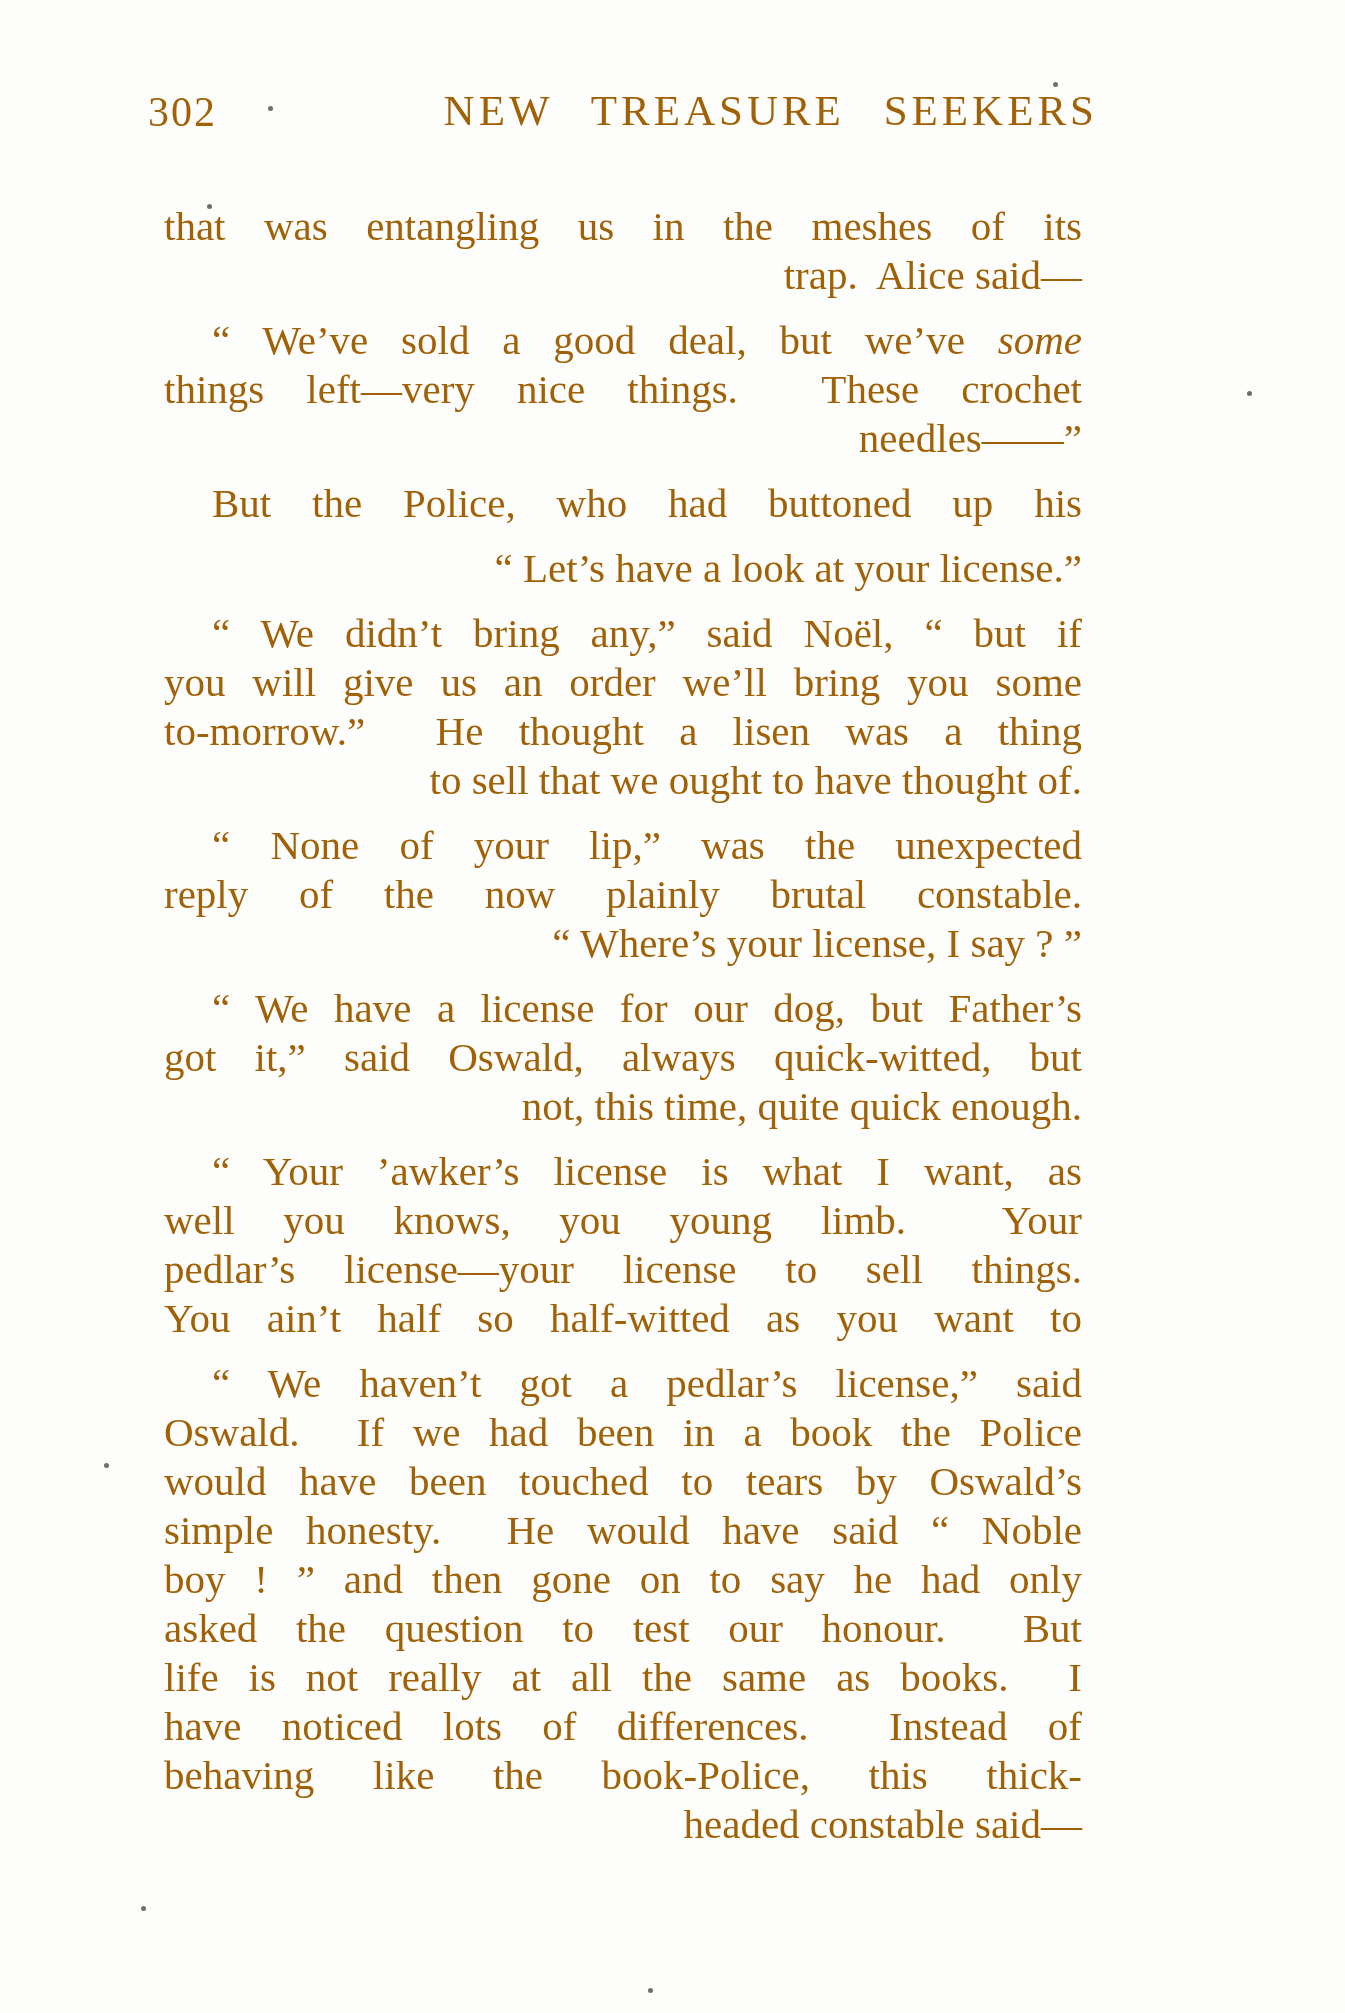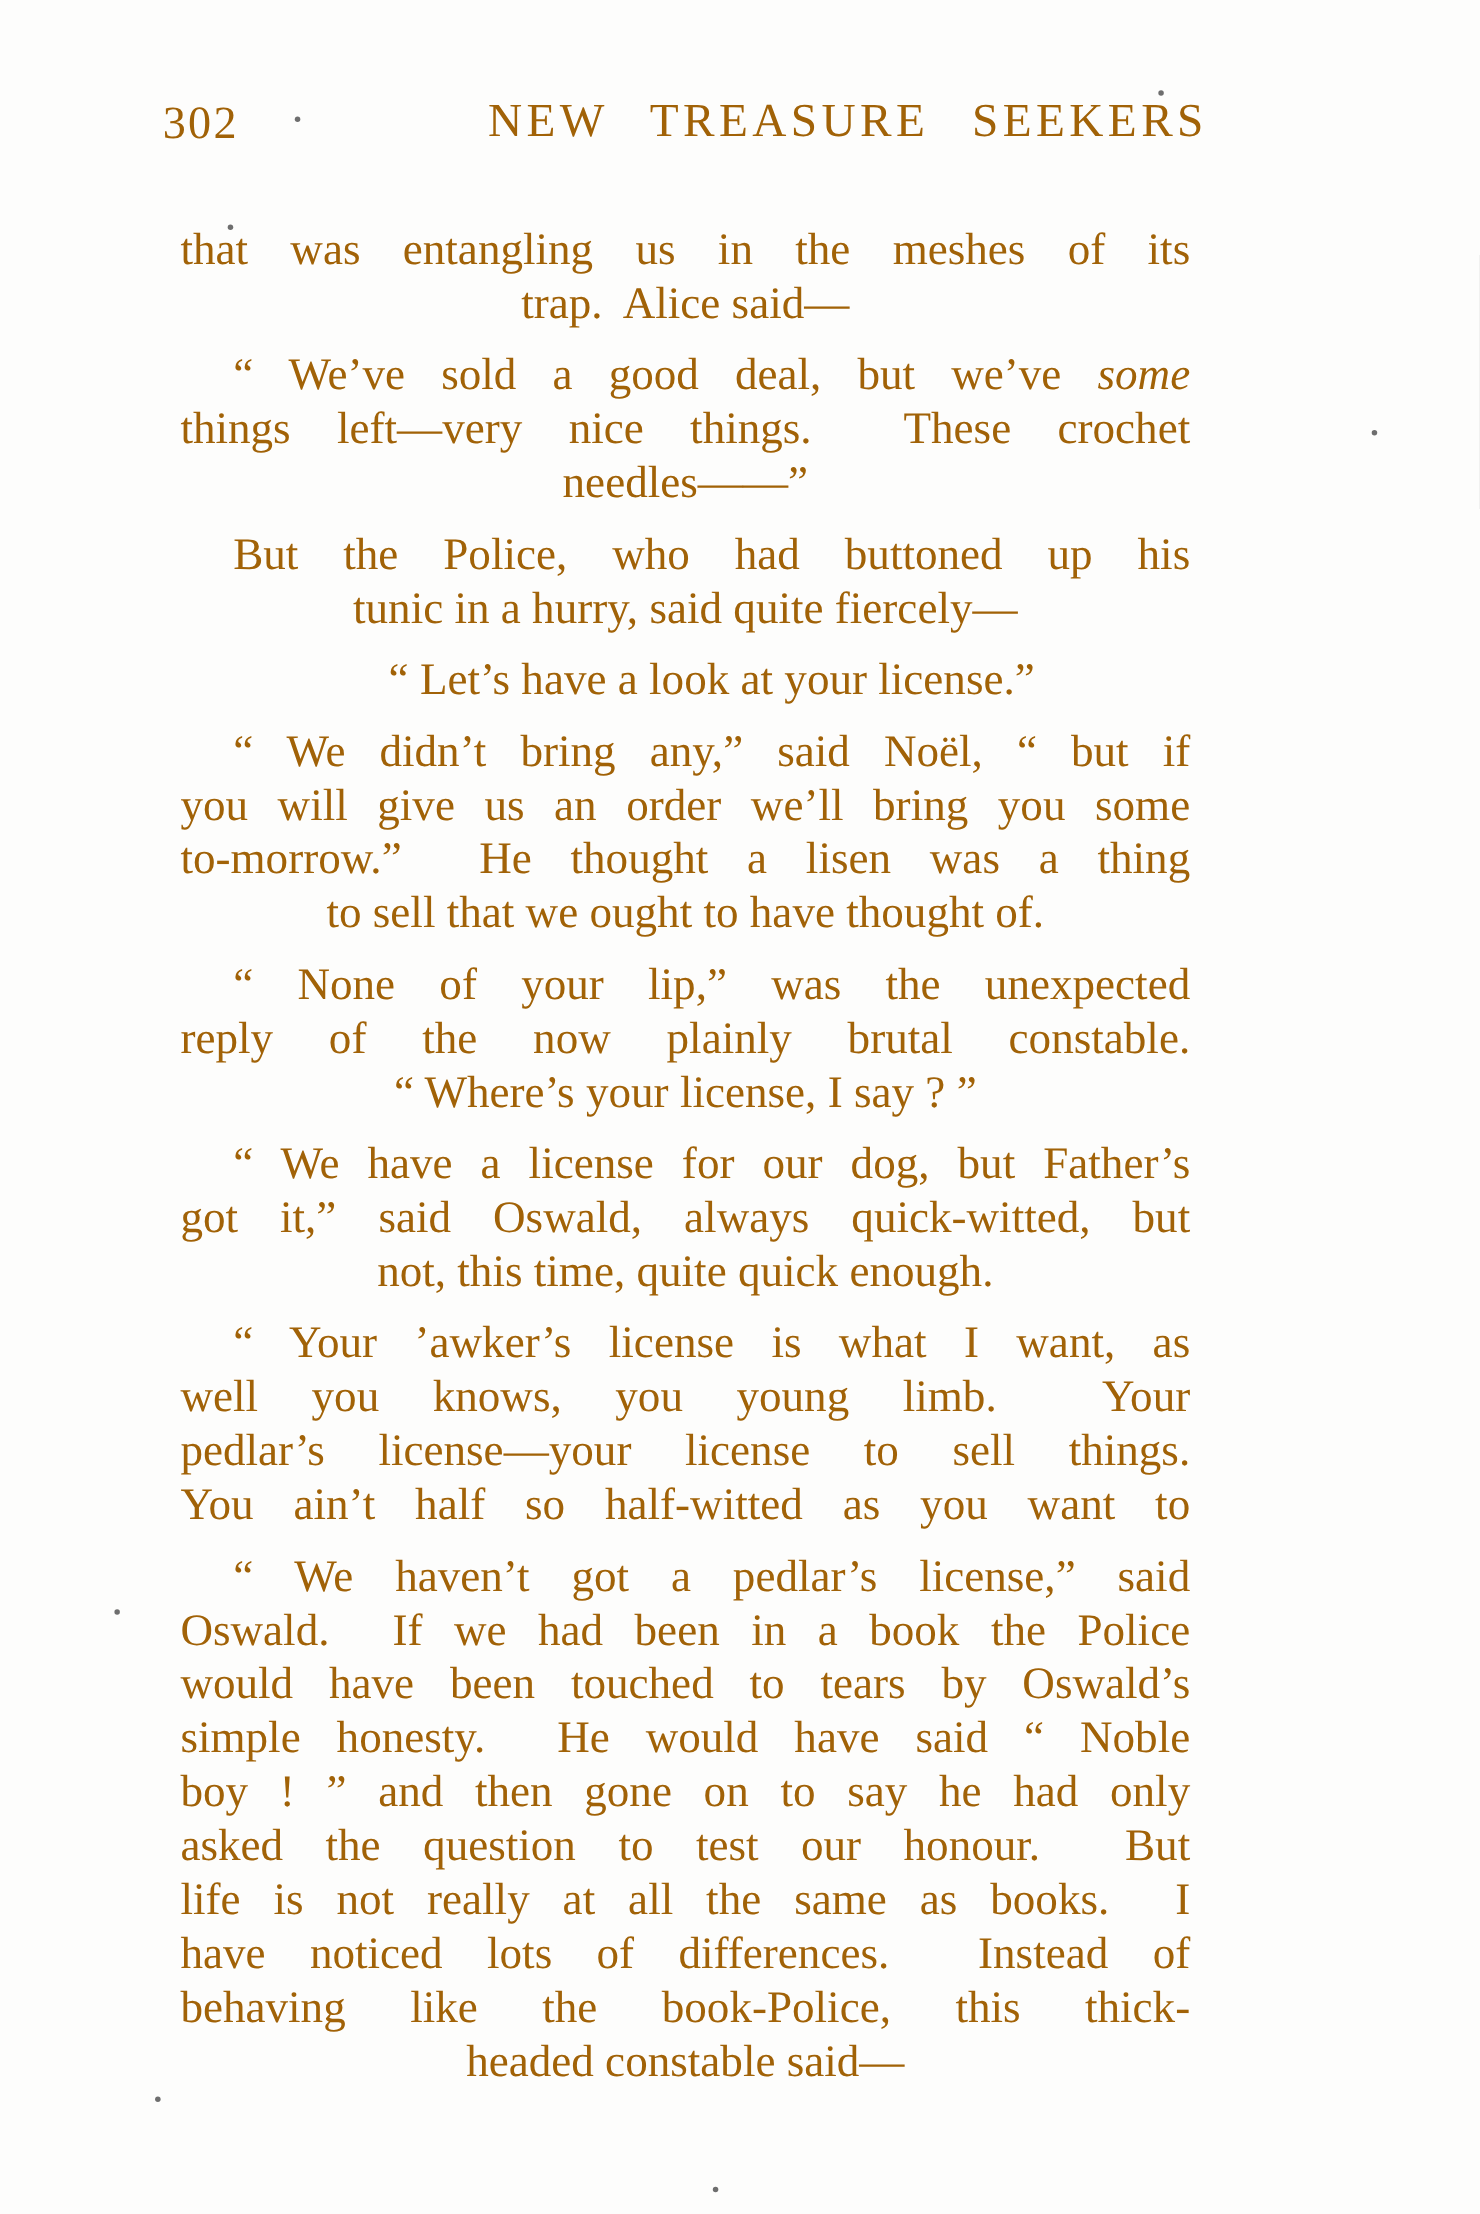--- a/index.html
+++ b/index.html
@@ -47,21 +47,21 @@
     position: absolute;
     left: 148px;
     top: 186px;
     width: 950px;
     font-size: 41px;
     line-height: 49px;
   }
   .paragraph { margin: 16px; }
   .line {
     white-space: pre-wrap;
-    text-align: center;
+    text-align: right;
   }
   .line.just {
     text-align: justify;
     text-align-last: justify;
   }
   .line.indent { text-indent: 48px; }
   .line i { font-style: italic; }
   
   .speck {
     position: absolute;
@@ -87,21 +87,20 @@
         <div class="line just"><span>that was entangling us in the meshes of its</span></div>
         <div class="line"><span>trap.  Alice said—</span></div>
       </div>
       <div class="paragraph">
         <div class="line just indent"><span>“ We’ve sold a good deal, but we’ve </span><i>some</i></div>
         <div class="line just"><span>things left—very nice things.  These crochet</span></div>
         <div class="line"><span>needles——”</span></div>
       </div>
       <div class="paragraph">
         <div class="line just indent"><span>But the Police, who had buttoned up his</span></div>
-        <div class="line"><span>tunic in a hurry, said quite fiercely—</span></div>
       </div>
       <div class="paragraph">
         <div class="line indent"><span>“ Let’s have a look at your license.”</span></div>
       </div>
       <div class="paragraph">
         <div class="line just indent"><span>“ We didn’t bring any,” said Noël, “ but if</span></div>
         <div class="line just"><span>you will give us an order we’ll bring you some</span></div>
         <div class="line just"><span>to-morrow.”  He thought a lisen was a thing</span></div>
         <div class="line"><span>to sell that we ought to have thought of.</span></div>
       </div>

